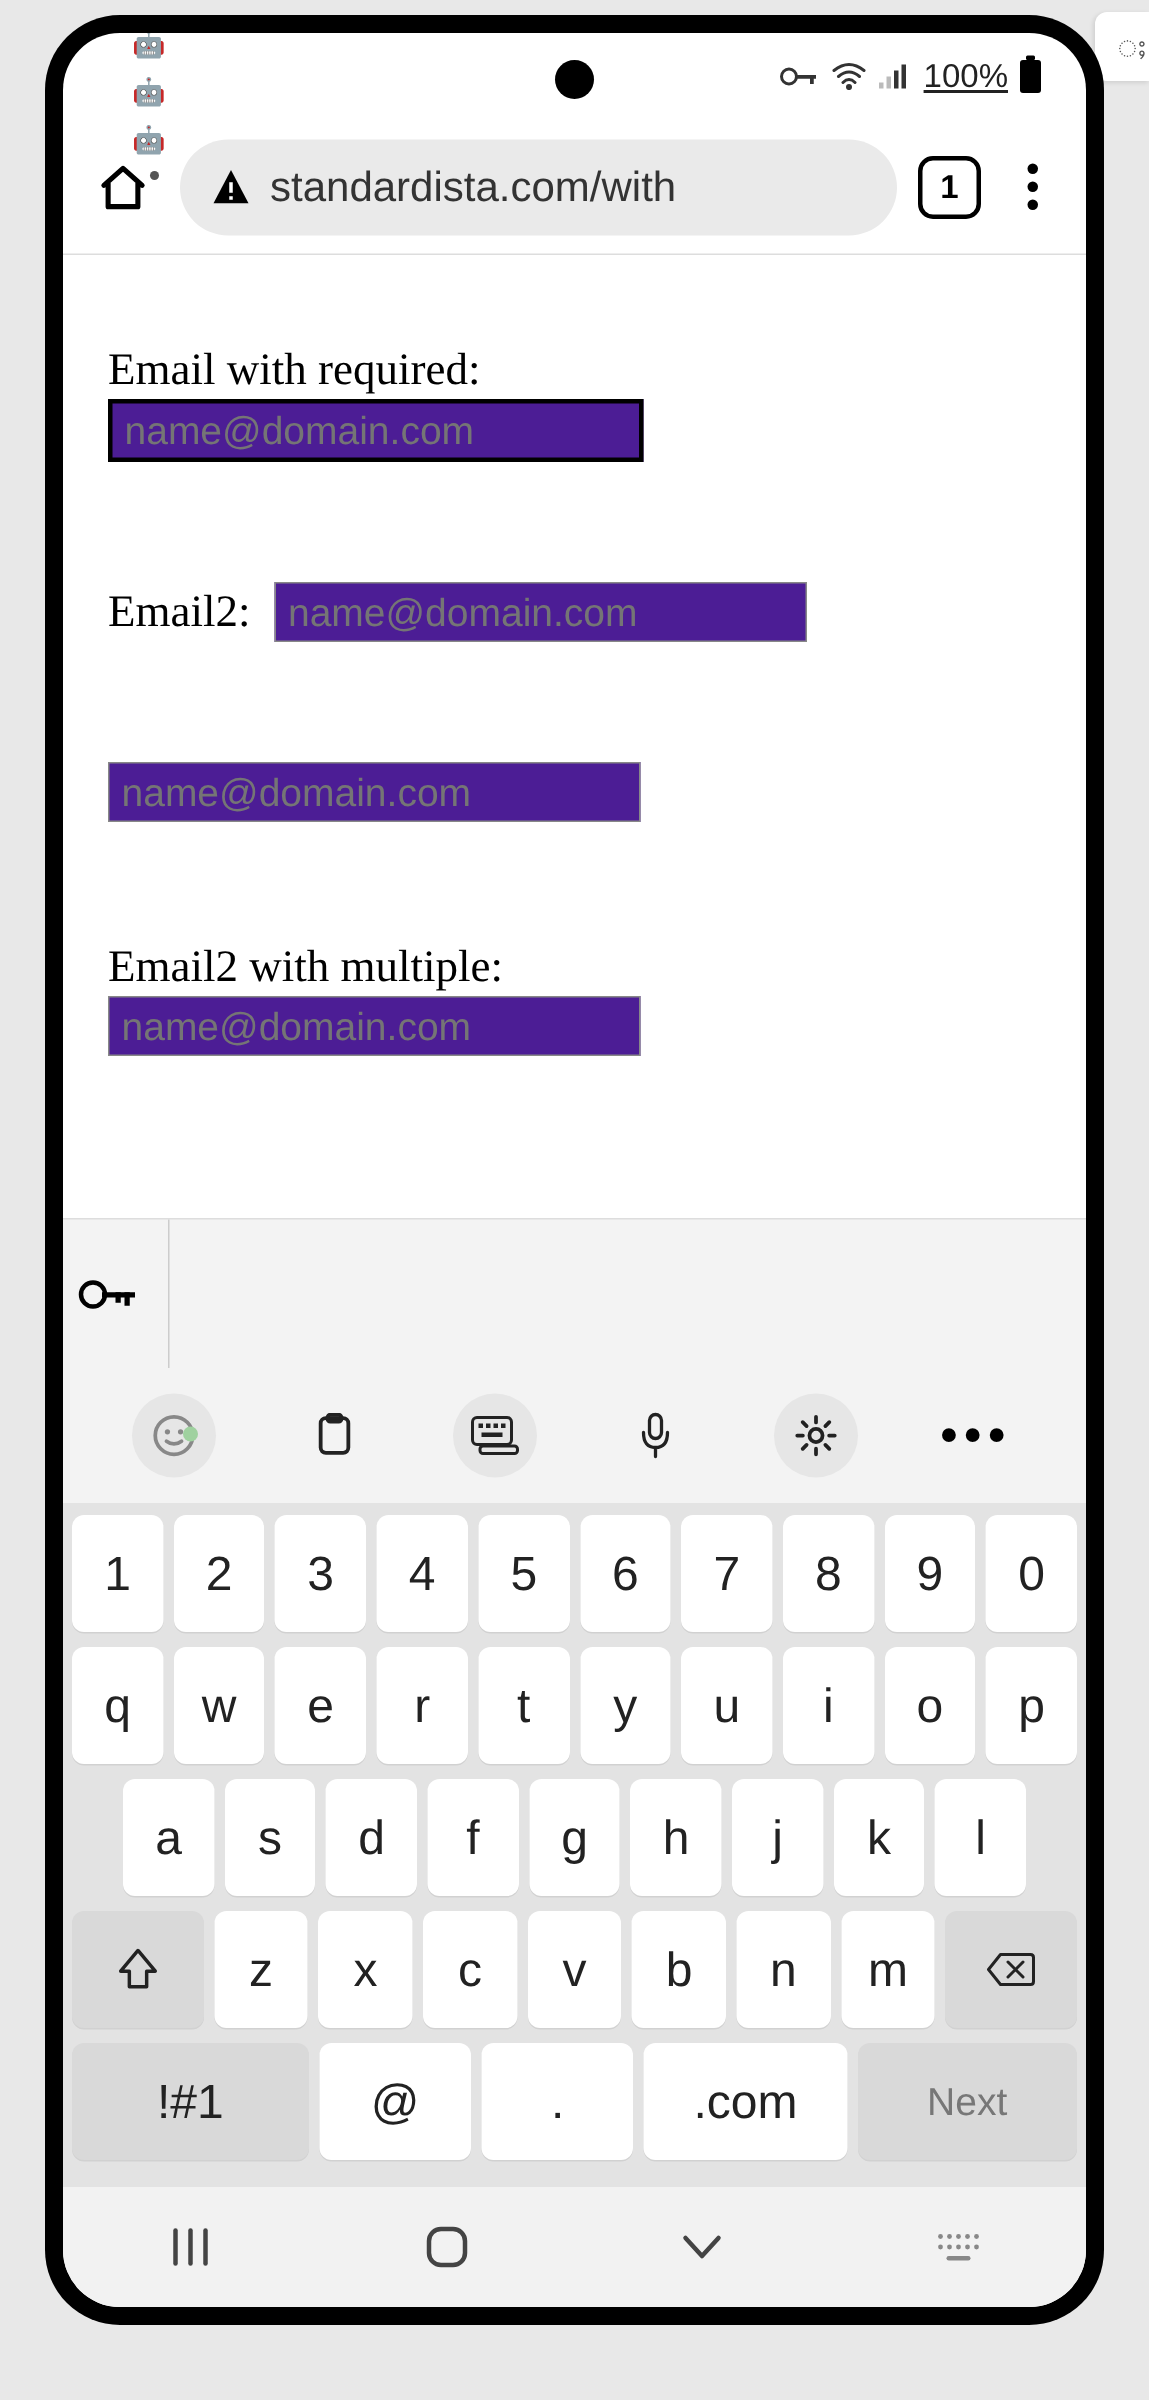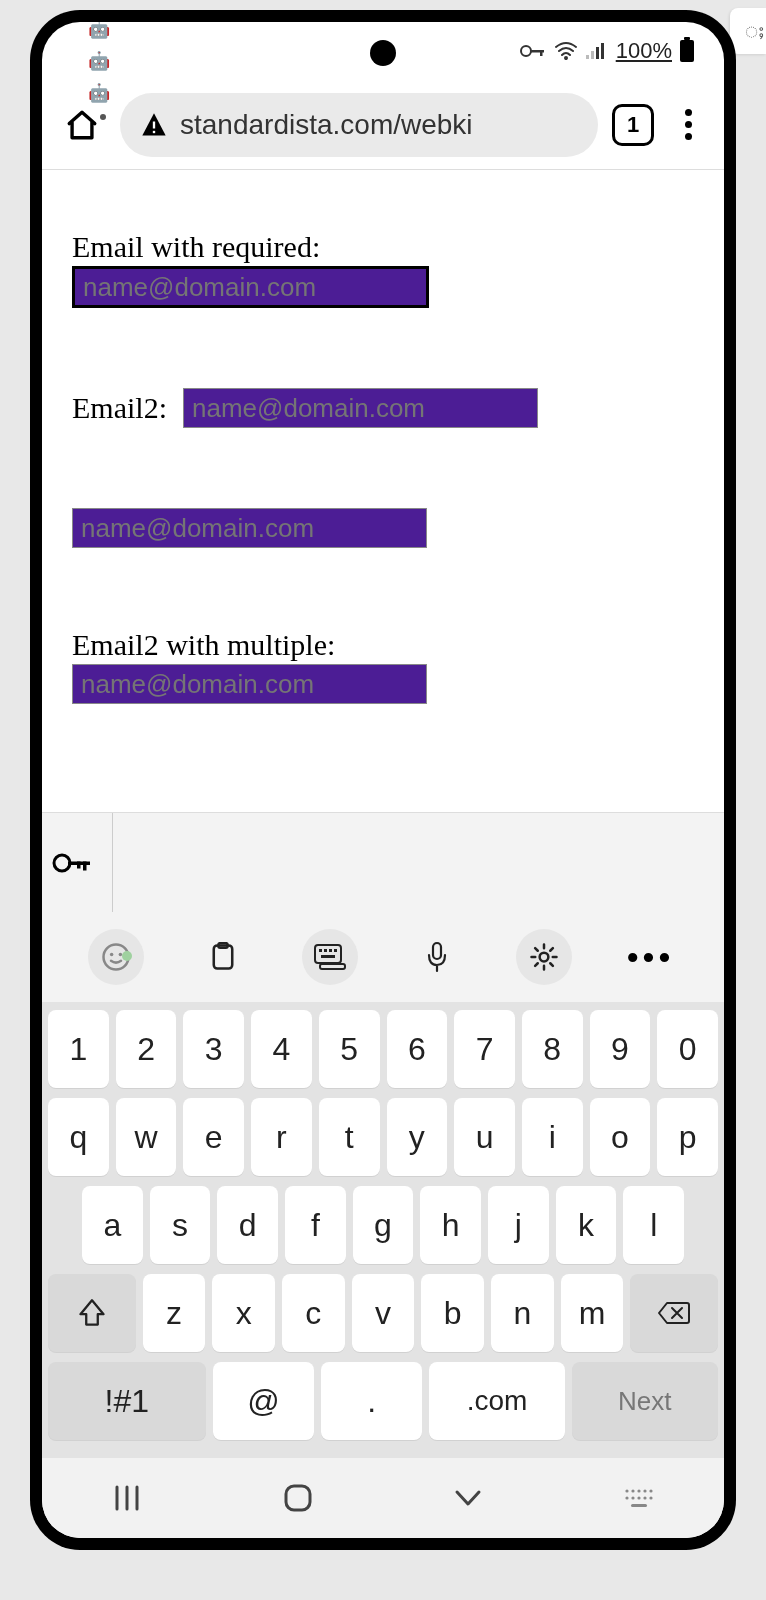--- a/index.html
+++ b/index.html
@@ -235,21 +235,21 @@
           </svg>
       </div>
       <div class="url-pill">
         <span>
           <svg width="28" height="28" viewBox="0 0 24 24">
               <path d="M12 2 L22 21 H2 Z" fill="#000"></path>
               <rect x="11" y="9" width="2" height="6" fill="#fff"></rect>
               <rect x="11" y="17" width="2" height="2" fill="#fff"></rect>
             </svg>
         </span>
-        <span class="url-text">standardista.com/webki</span>
+        <span class="url-text">standardista.com/with</span>
       </div>
       <div class="tabs-btn">
         <span>1</span>
       </div>
       <div class="kebab">
         <span></span>
           <span></span>
           <span></span>
       </div>
     </div>
@@ -378,21 +378,21 @@
           <svg width="34" height="26" viewBox="0 0 34 26">
               <path d="M10 3 H30 Q32 3 32 5 V21 Q32 23 30 23 H10 L2 13 Z" fill="none" stroke="#222" stroke-width="2" stroke-linejoin="round"></path>
               <path d="M15 8 L25 18 M25 8 L15 18" stroke="#222" stroke-width="2" stroke-linecap="round"></path>
             </svg>
         </div>
       </div>
       <div class="krow">
         <div class="key func wide">!#1</div>
         <div class="key" style="flex:0.9">@</div>
         <div class="key" style="flex:0.9">.</div>
-        <div class="key" style="flex:1.2;font-size:28px">.com</div>
+        <div class="key" style="flex:1.2;font-size:32px">.com</div>
         <div class="key next">Next</div>
       </div>
     </div>
 
     <div class="navbar">
       <div class="nav-item">
         <svg width="28" height="26" viewBox="0 0 28 26">
             <line x1="4" y1="2" x2="4" y2="24" stroke="#444" stroke-width="3" stroke-linecap="round"></line>
             <line x1="14" y1="2" x2="14" y2="24" stroke="#444" stroke-width="3" stroke-linecap="round"></line>
             <line x1="24" y1="2" x2="24" y2="24" stroke="#444" stroke-width="3" stroke-linecap="round"></line>

